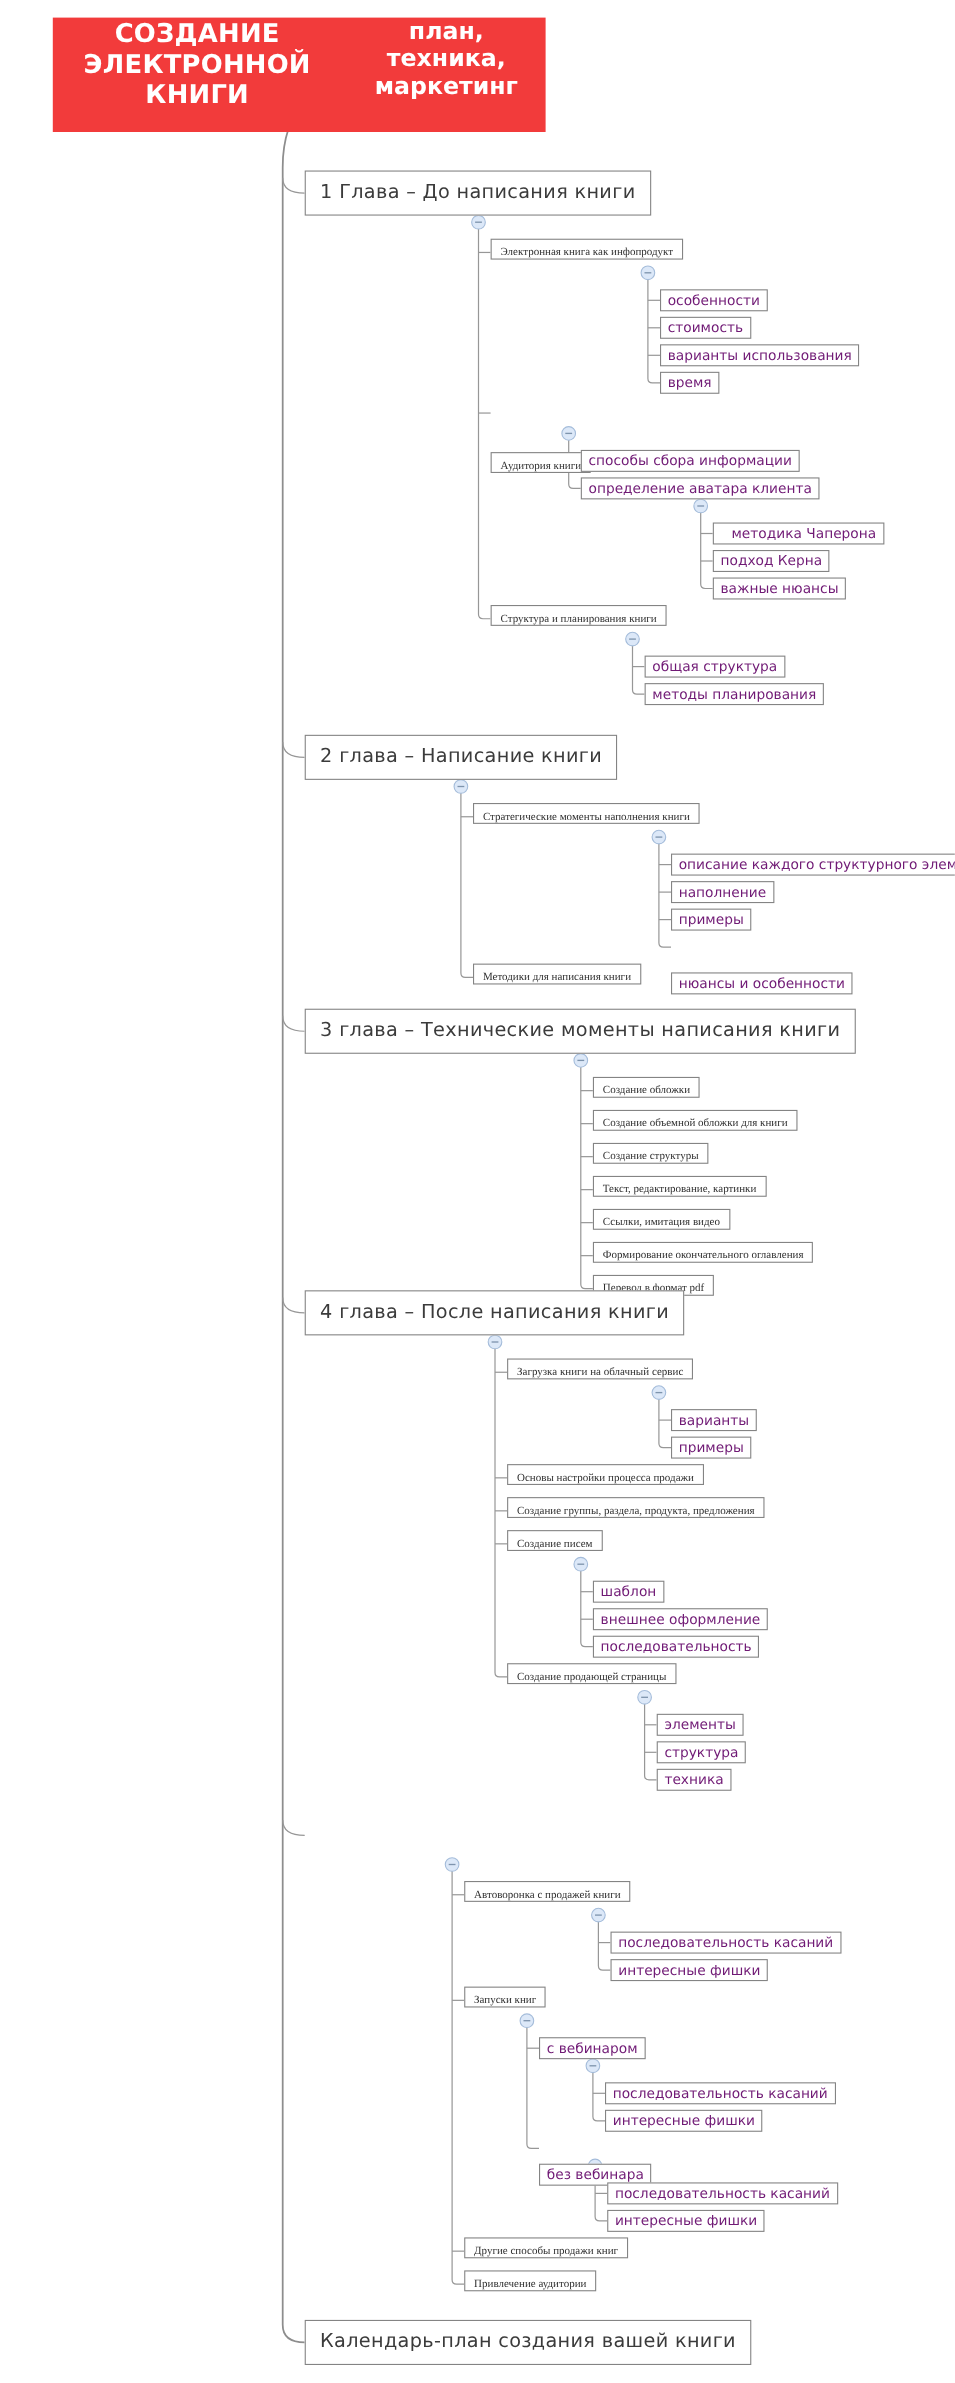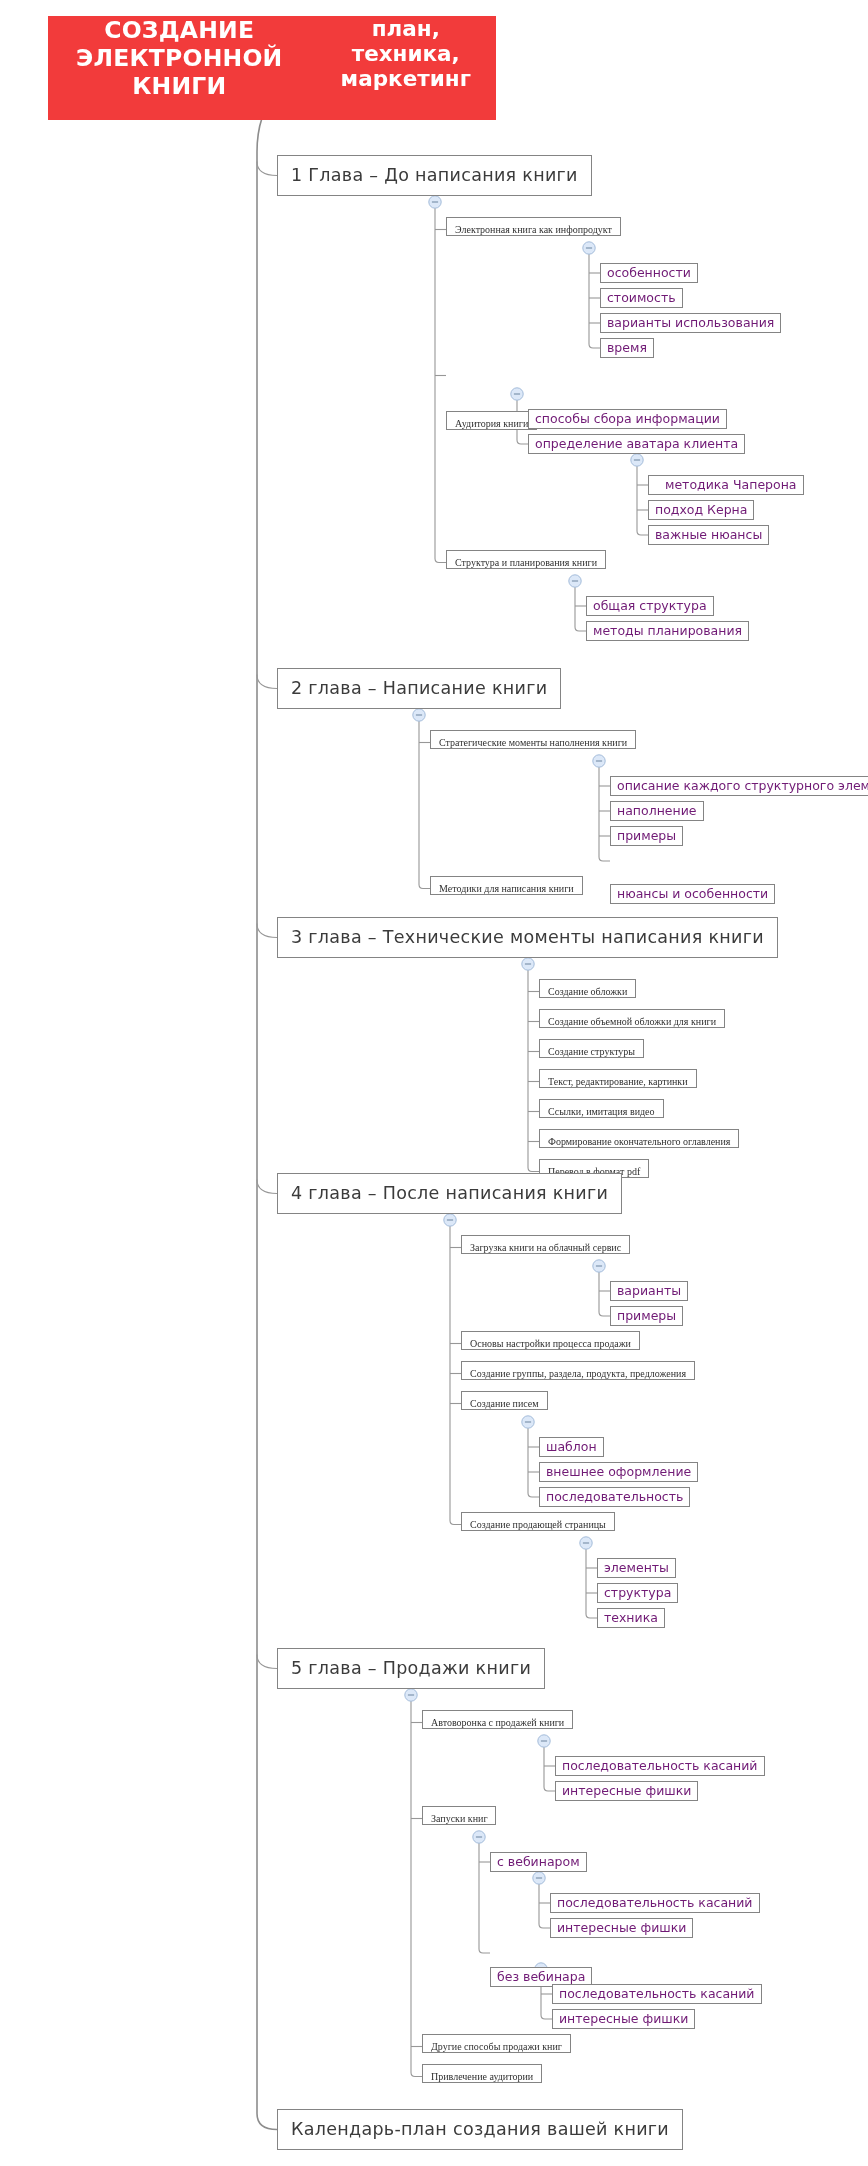--- a/index.html
+++ b/index.html
@@ -198,21 +198,20 @@
     <div class="node sub" style="left: 461px; top: 1331px;">Основы настройки процесса продажи</div>
     <div class="node sub" style="left: 461px; top: 1361px;">Создание группы, раздела, продукта, предложения</div>
     <div class="node sub" style="left: 461px; top: 1391px;">Создание писем</div>
     <div class="node leaf" style="left: 539px; top: 1437px;">шаблон</div>
     <div class="node leaf" style="left: 539px; top: 1462px;">внешнее оформление</div>
     <div class="node leaf" style="left: 539px; top: 1487px;">последовательность</div>
     <div class="node sub" style="left: 461px; top: 1512px;">Создание продающей страницы</div>
     <div class="node leaf" style="left: 597px; top: 1558px;">элементы</div>
     <div class="node leaf" style="left: 597px; top: 1583px;">структура</div>
     <div class="node leaf" style="left: 597px; top: 1608px;">техника</div>
-    <div class="node chapter" style="left: 277px; top: 1648px;">5 глава – Продажи книги</div>
     <div class="node sub" style="left: 422px; top: 1710px;">Автоворонка с продажей книги</div>
     <div class="node leaf" style="left: 555px; top: 1756px;">последовательность касаний</div>
     <div class="node leaf" style="left: 555px; top: 1781px;">интересные фишки</div>
     <div class="node sub" style="left: 422px; top: 1806px;">Запуски книг</div>
     <div class="node leaf" style="left: 490px; top: 1852px;">с вебинаром</div>
     <div class="node leaf" style="left: 550px; top: 1893px;">последовательность касаний</div>
     <div class="node leaf" style="left: 550px; top: 1918px;">интересные фишки</div>
     <div class="node leaf" style="left: 490px; top: 1943px; margin-top: 24px;">без вебинара</div>
     <div class="node leaf" style="left: 552px; top: 1984px;">последовательность касаний</div>
     <div class="node leaf" style="left: 552px; top: 2009px;">интересные фишки</div>

